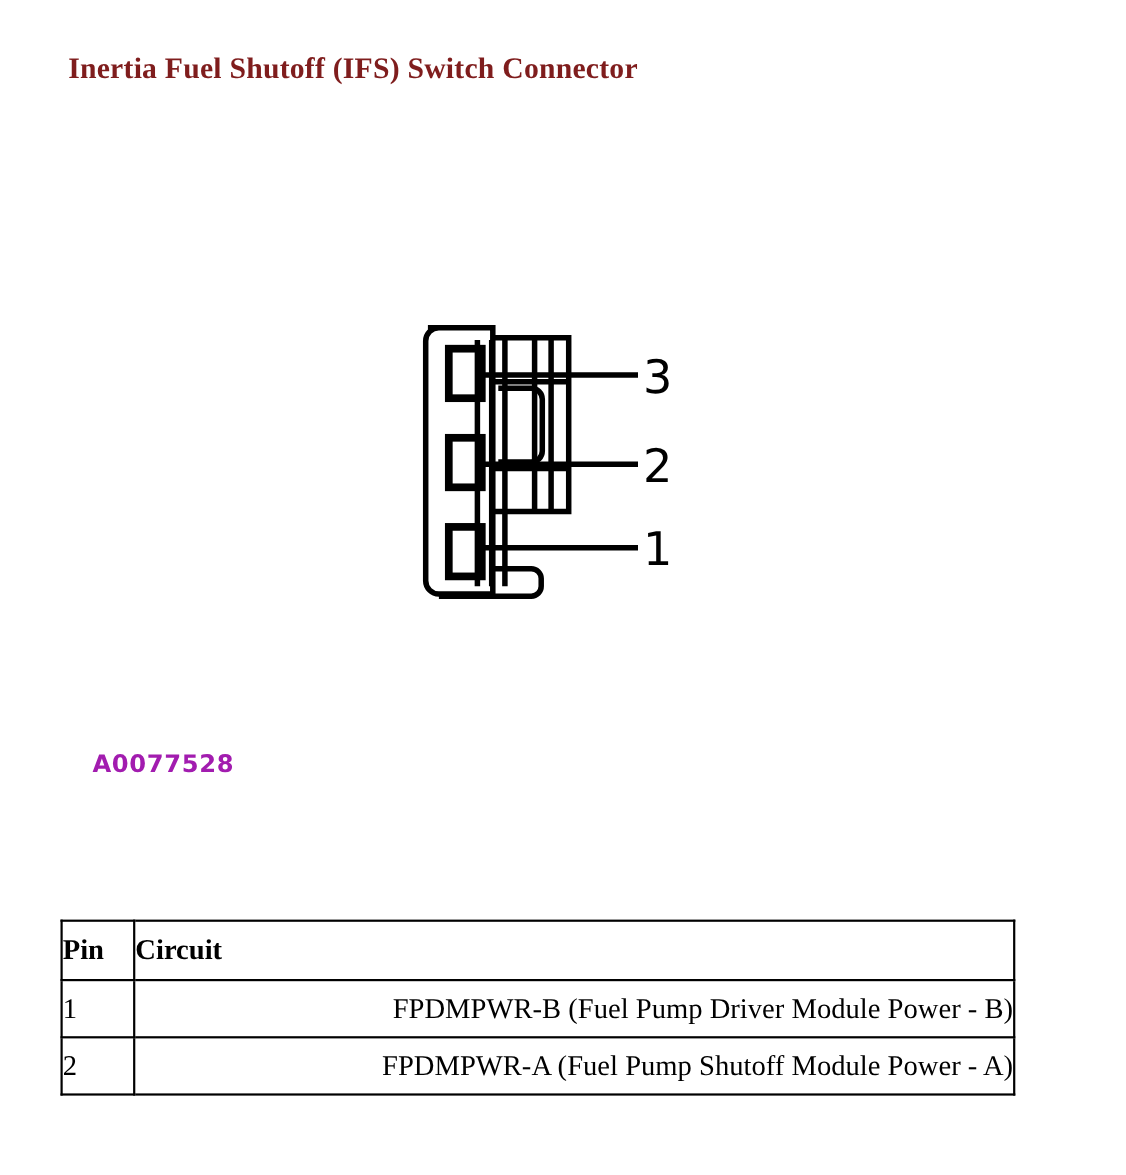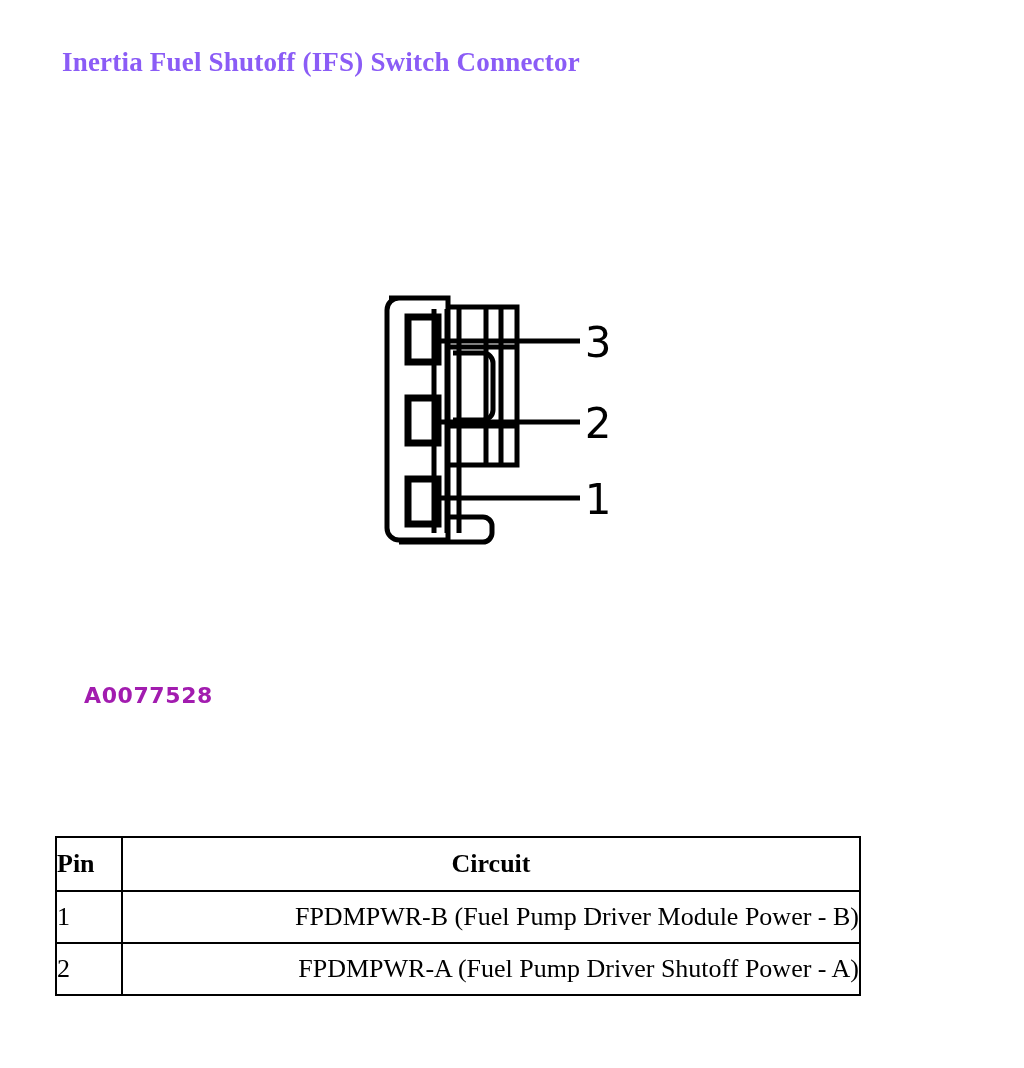--- a/index.html
+++ b/index.html
@@ -22,21 +22,21 @@
   .page-title {
     position: absolute;
     left: 62px;
     top: 46px;
     font-family: "Liberation Serif", serif;
     font-weight: bold;
     font-size: 27px;
     line-height: 32px;
     letter-spacing: 0.2px;
     white-space: nowrap;
-    color: #8b5cf6;
+    color: #7f1d1d;
   }
 
   
   .diagram {
     position: absolute;
     left: 355px;
     top: 285px;
     width: 300px;
     height: 290px;
   }
@@ -68,21 +68,21 @@
 
   
   .pin-table-wrap {
     position: absolute;
     left: 55px;
     top: 836px;
     width: 806px;
   }
   table.pin-table {
     border-collapse: collapse;
-    width: 806px;
+    width: 868px;
     table-layout: fixed;
     background: #ffffff;
   }
   table.pin-table td,
   table.pin-table th {
     border: 2px solid #000000;
     padding: 0;
     vertical-align: middle;
     color: #000000;
     background: #ffffff;
@@ -95,21 +95,21 @@
     height: 52px;
     font-family: "Liberation Serif", serif;
     font-weight: bold;
     font-size: 26px;
   }
   th.col-pin {
     text-align: left;
     padding-left: 8px;
   }
   th.col-circuit {
-    text-align: center;
+    text-align: left;
     margin-left: 44px;
   }
   td.col-pin, td.col-circuit {
     height: 50px;
     font-family: "Liberation Serif", serif;
     font-weight: normal;
     font-size: 26px;
   }
   td.col-pin {
     text-align: left;
@@ -181,17 +181,17 @@
         <th class="col-circuit">Circuit</th>
       </tr>
     </thead>
     <tbody>
       <tr>
         <td class="col-pin">1</td>
         <td class="col-circuit">FPDMPWR-B (Fuel Pump Driver Module Power - B)</td>
       </tr>
       <tr>
         <td class="col-pin">2</td>
-        <td class="col-circuit">FPDMPWR-A (Fuel Pump Driver Shutoff Power - A)</td>
+        <td class="col-circuit">FPDMPWR-A (Fuel Pump Shutoff Module Power - A)</td>
       </tr>
     </tbody>
   </table>
 </div>
 
 </body></html>

